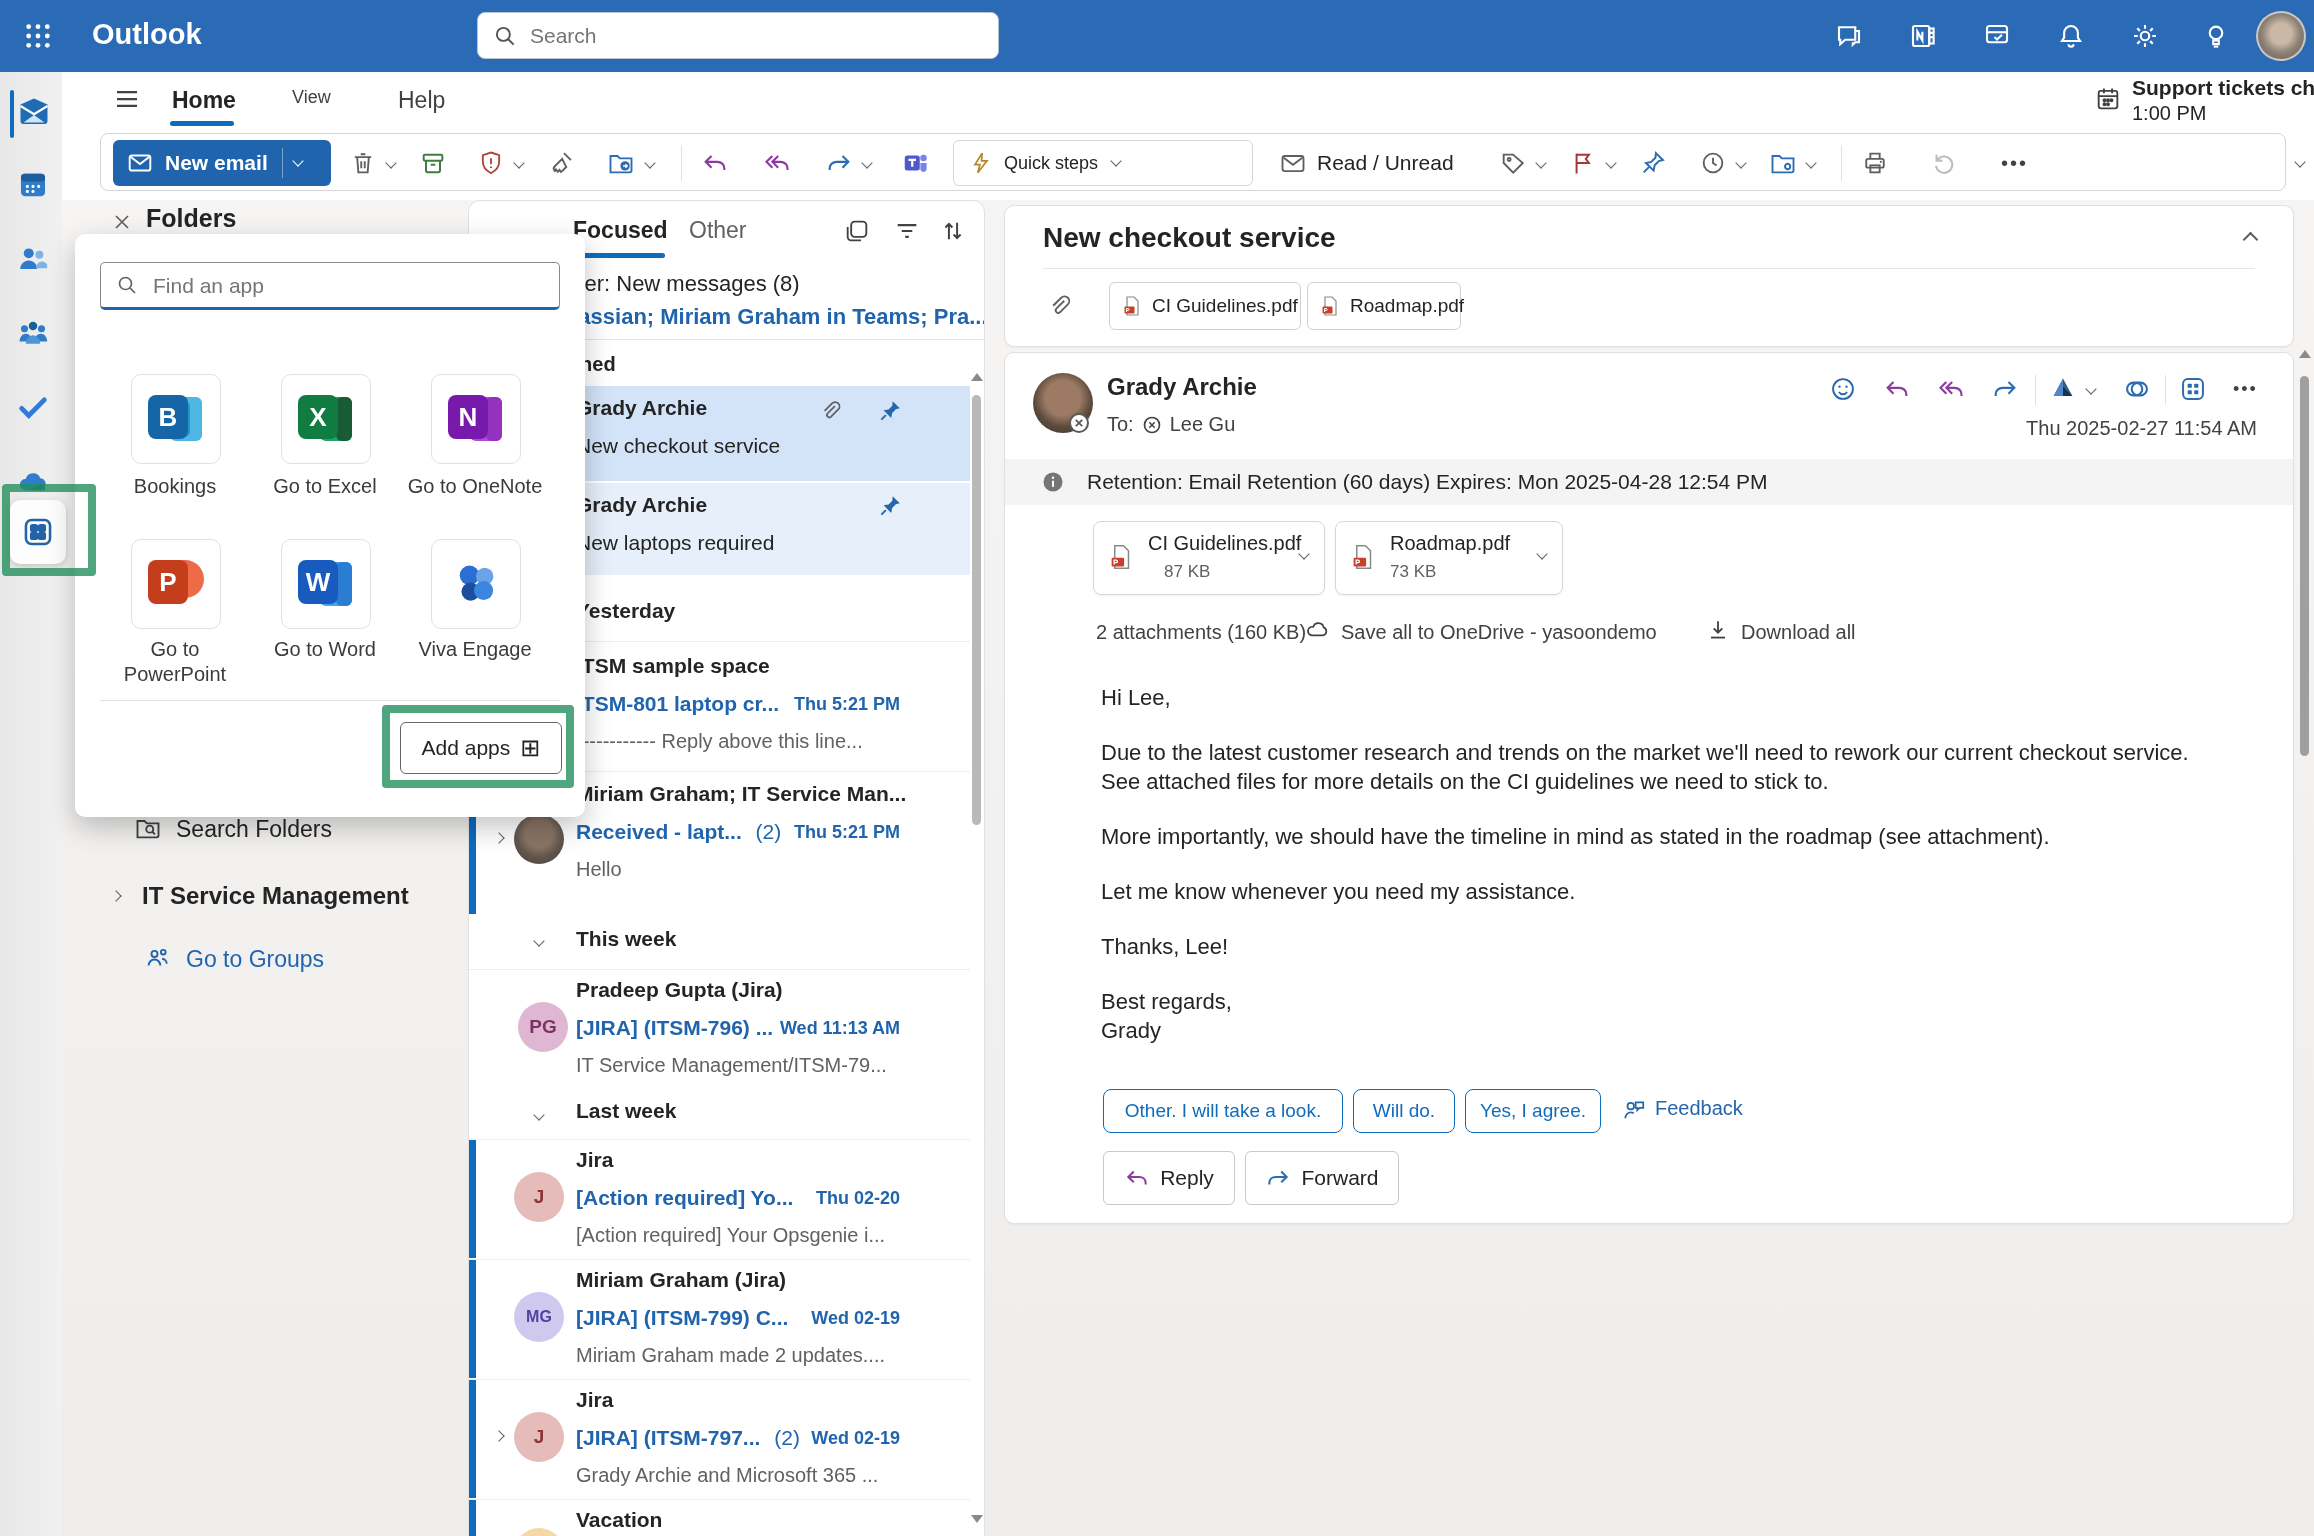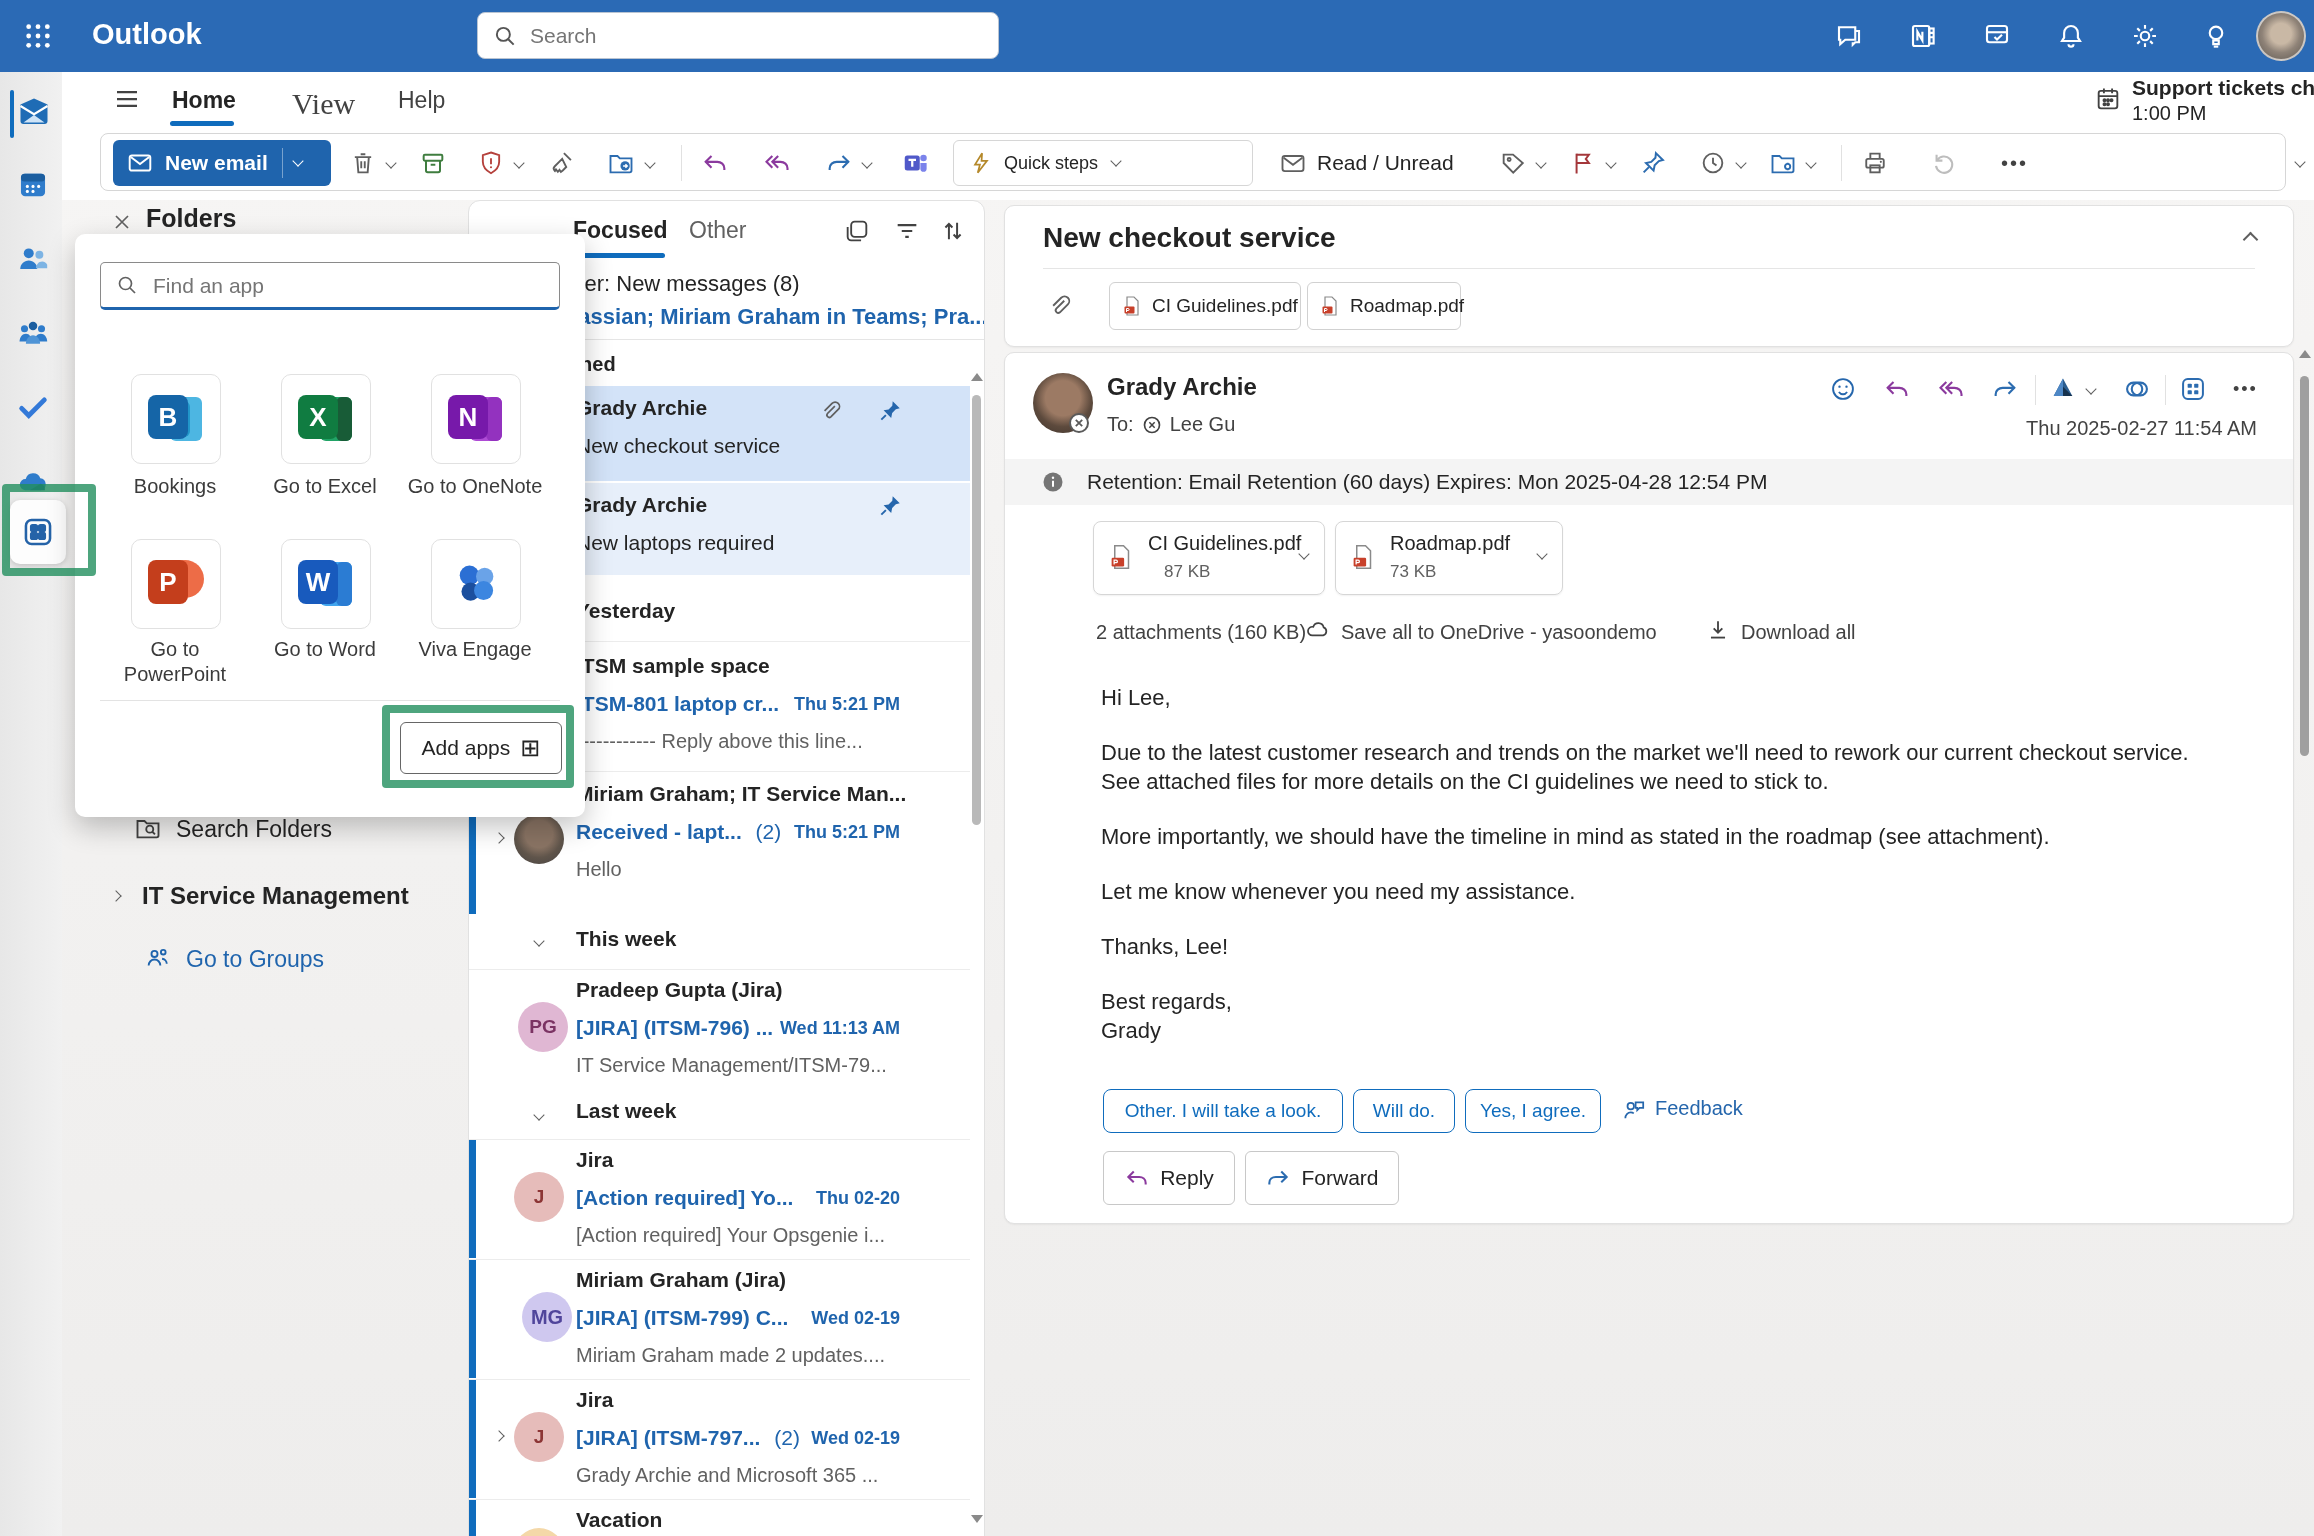--- a/index.html
+++ b/index.html
@@ -111,21 +111,21 @@
 
   <div class="abs" style="left:62px;top:72px;width:2252px;height:128px;background:#fff;"></div>
 
   <span class="abs" style="left:112px;top:84px;">
     <svg width="30" height="30" viewBox="0 0 24 24" fill="none" stroke="#424242" stroke-width="1.8">
         <path d="M4 6.5h16M4 12h16M4 17.5h16"></path>
       </svg>
   </span>
   <div class="abs nw" style="left:172px;top:87px;font-size:23px;font-weight:700;color:#242424;">Home</div>
   <div class="abs" style="left:170px;top:121px;width:64px;height:5px;background:#0f6cbd;border-radius:3px;"></div>
-  <div class="abs nw" style="left:292px;top:87px;font-size:30px;color:#424242;font-family:Liberation Serif, serif;">View</div>
+  <div class="abs nw" style="left:292px;top:87px;font-size:18px;color:#424242;">View</div>
   <div class="abs nw" style="left:398px;top:87px;font-size:23px;color:#424242;">Help</div>
 
   <span class="abs" style="left:2094px;top:85px;">
     <svg width="28" height="28" viewBox="0 0 24 24" fill="none" stroke="#424242" stroke-width="1.6">
         <rect x="4" y="5" width="16" height="15" rx="2"></rect>
         <path d="M4 9.5h16M8.5 3v4M15.5 3v4"></path>
         <circle cx="9" cy="13" r=".9" fill="#424242"></circle>
         <circle cx="12" cy="13" r=".9" fill="#424242"></circle>
         <circle cx="15" cy="13" r=".9" fill="#424242"></circle>
         <circle cx="9" cy="16.5" r=".9" fill="#424242"></circle>
@@ -498,21 +498,21 @@
           <span>J</span>
         </span>
       <div class="abs nw" style="left:107px;top:8px;font-size:21px;font-weight:700;color:#242424;">Jira</div>
       <div class="abs nw" style="left:107px;top:46px;font-size:21px;font-weight:700;color:#1f64ad;">[Action required] Yo...</div>
       <div class="abs nw" style="right:70px;top:48px;font-size:18px;font-weight:700;color:#1f64ad;">Thu 02-20</div>
       <div class="abs nw gray" style="left:107px;top:84px;font-size:20px;">[Action required] Your Opsgenie i...</div>
     </div>
 
     <div class="abs" style="left:0;top:1058px;width:501px;height:118px;border-top:1px solid #ececec;">
       <div class="ubar" style="top:0;height:118px;"></div>
-      <span class="abs av avMG" style="left:53px;top:32px;width:50px;height:50px;font-size:20px;">
+      <span class="abs av avMG" style="left:45px;top:32px;width:50px;height:50px;font-size:16px;">
           <span>MG</span>
         </span>
       <div class="abs nw" style="left:107px;top:8px;font-size:21px;font-weight:700;color:#242424;">Miriam Graham (Jira)</div>
       <div class="abs nw" style="left:107px;top:46px;font-size:21px;font-weight:700;color:#1f64ad;">[JIRA] (ITSM-799) C...</div>
       <div class="abs nw" style="right:70px;top:48px;font-size:18px;font-weight:700;color:#1f64ad;">Wed 02-19</div>
       <div class="abs nw gray" style="left:107px;top:84px;font-size:20px;">Miriam Graham made 2 updates....</div>
     </div>
 
     <div class="abs" style="left:0;top:1178px;width:501px;height:118px;border-top:1px solid #ececec;">
       <div class="ubar" style="top:0;height:118px;"></div>

